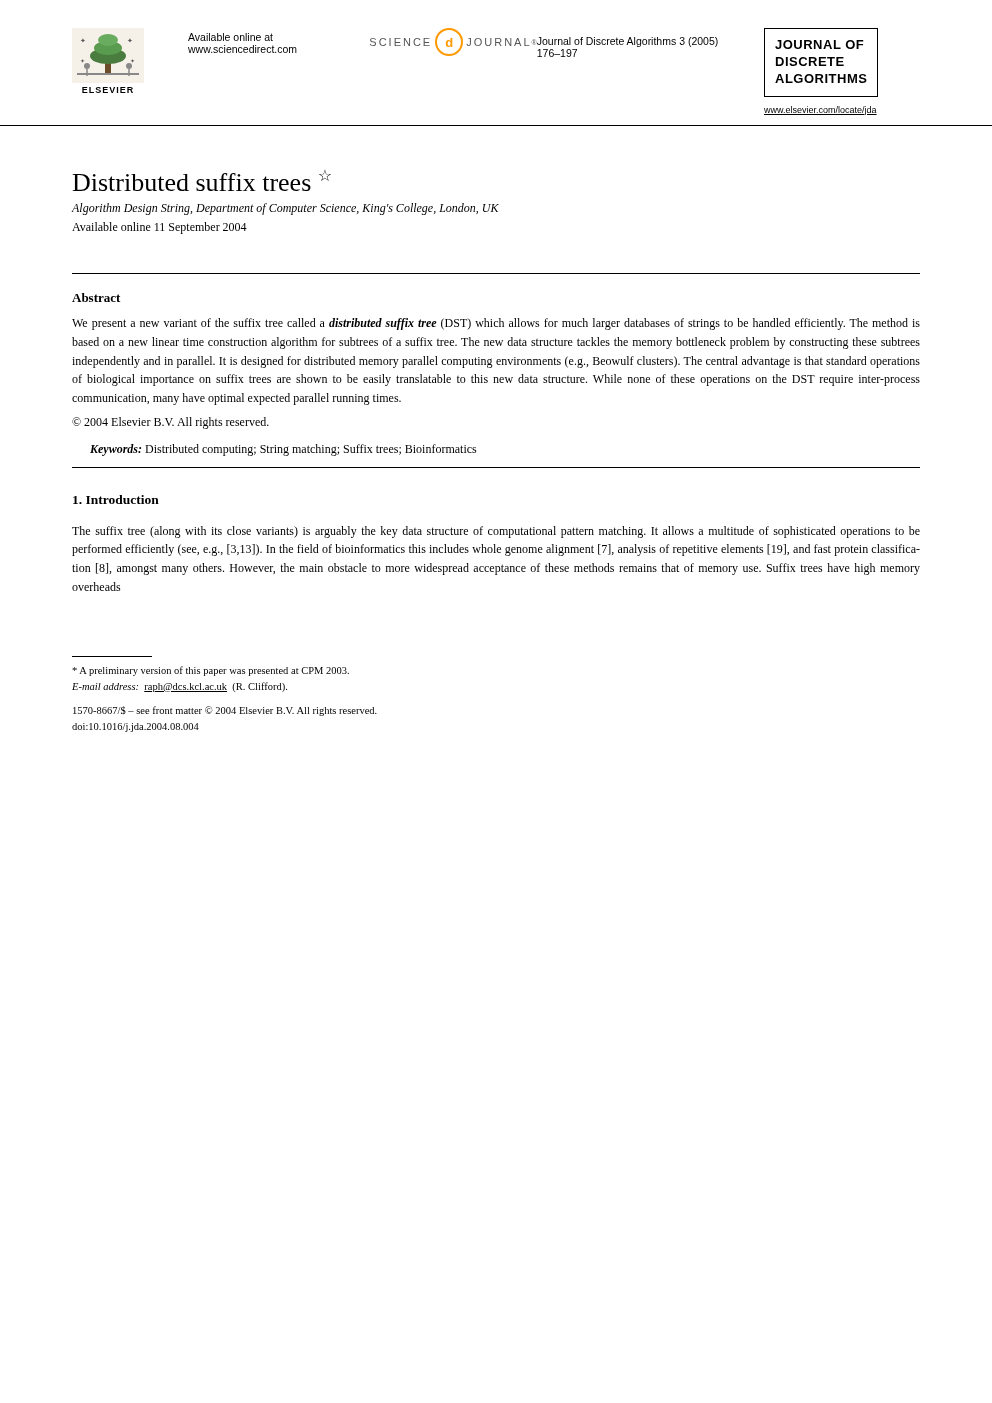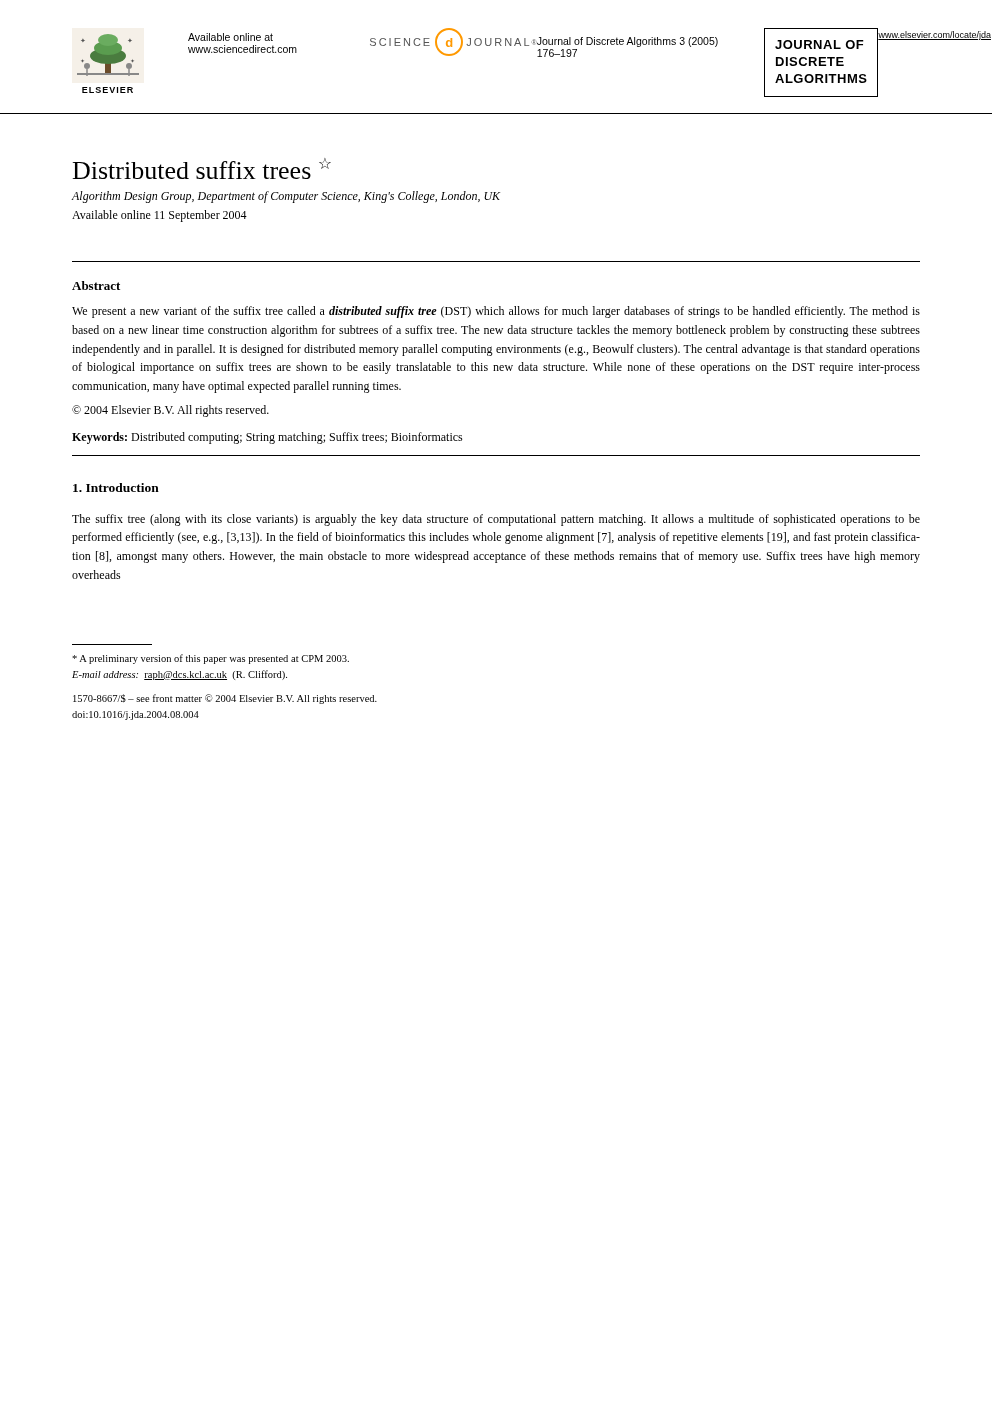--- a/index.html
+++ b/index.html
@@ -105,21 +105,21 @@
     }
     .journal-name-header {
       font-size: 10.5px;
       font-family: Arial, sans-serif;
       color: #000;
       margin-top: 4px;
     }
     .header-right {
       width: 180px;
       display: flex;
-      flex-direction: row;
+      flex-direction: column;
       align-items: flex-start;
     }
     .journal-box {
       border: 1.5px solid #000;
       padding: 8px 10px;
       margin-bottom: 6px;
     }
     .journal-title-box {
       font-family: Arial, sans-serif;
       font-size: 13px;
@@ -302,34 +302,34 @@
       <div class="journal-url">www.elsevier.com/locate/jda</div>
     </div>
   </div>
 
   <div class="content">
 
     <div class="title-section">
       <div class="paper-title">
         <span>Distributed suffix trees</span>&nbsp;<span class="star-note">☆</span>
       </div>
-      <div class="author-affiliation">Algorithm Design Group, Department of Computer Science, King's College, London, UK</div>
+      <div class="author-affiliation">Algorithm Design String, Department of Computer Science, King's College, London, UK</div>
       <div class="available-date">Available online 11 September 2004</div>
     </div>
 
     <hr class="divider-line">
 
     <div class="abstract-section">
       <div class="abstract-title">Abstract</div>
       <div class="abstract-text">
         We present a new variant of the suffix tree called a <span class="bold-italic">distributed suffix tree</span> (DST) which allows for much larger databases of strings to be handled efficiently. The method is based on a new linear time construction algorithm for subtrees of a suffix tree. The new data structure tackles the memory bottleneck problem by constructing these subtrees independently and in parallel. It is designed for distributed memory parallel computing environments (e.g., Beowulf clusters). The central advantage is that standard operations of biological importance on suffix trees are shown to be easily translatable to this new data structure. While none of these operations on the DST require inter-process communication, many have optimal expected parallel running times.
       </div>
       <div class="copyright abstract-text">© 2004 Elsevier B.V. All rights reserved.</div>
       <div class="keywords-line">
-        <span style="font-weight:bold;">Keywords:</span>
+        <span style="font-style:italic;font-weight:bold;margin-left:18px;">Keywords:</span>
         <span>Distributed computing; String matching; Suffix trees; Bioinformatics</span>
       </div>
     </div>
 
     <hr class="divider-line">
 
     <div class="section1">
       <div class="section-title">1. Introduction</div>
       <div class="body-text">
         The suffix tree (along with its close variants) is arguably the key data structure of computational pattern matching. It allows a multitude of sophisticated operations to be performed efficiently (see, e.g., [3,13]). In the field of bioinformatics this includes whole genome alignment [7], analysis of repetitive elements [19], and fast protein classifica­tion [8], amongst many others. However, the main obstacle to more widespread acceptance of these methods remains that of memory use. Suffix trees have high memory overheads

